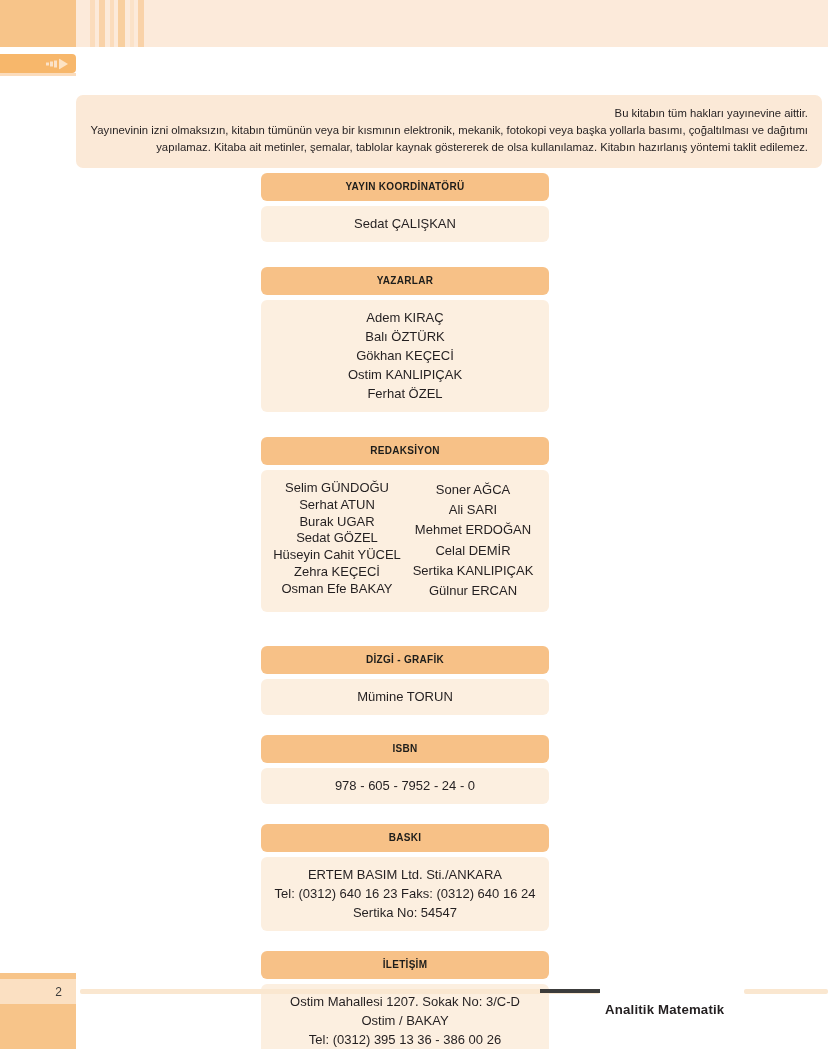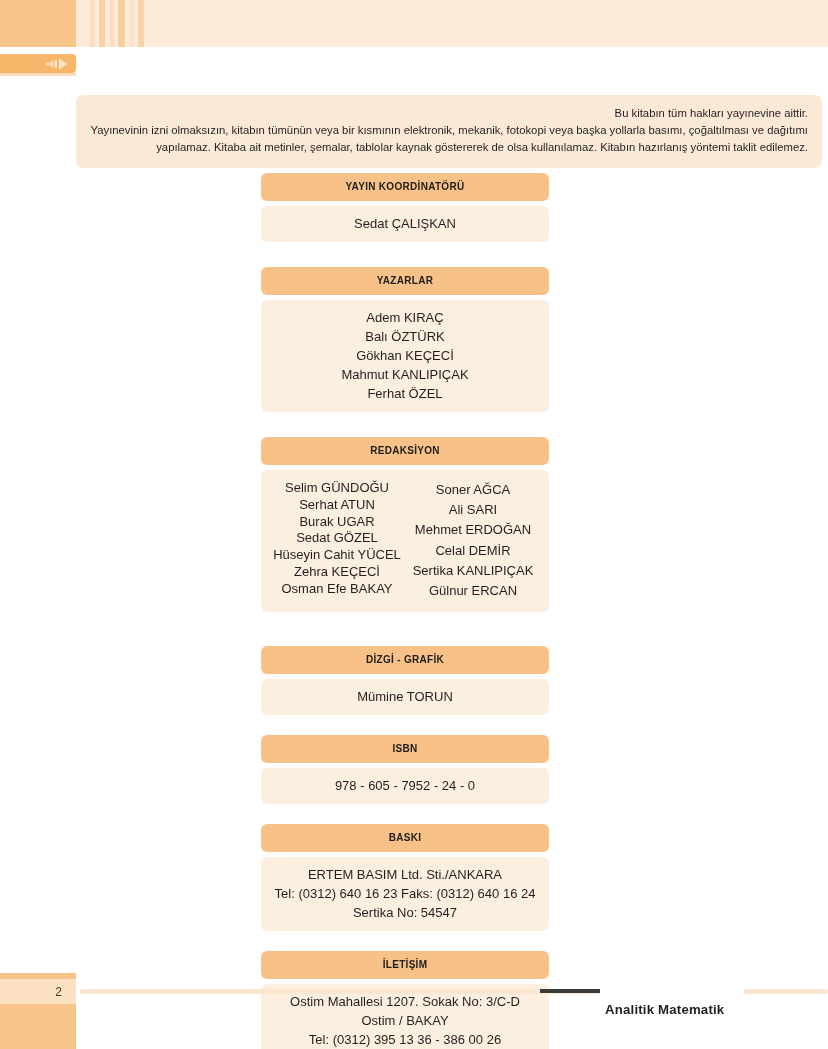--- a/index.html
+++ b/index.html
@@ -211,21 +211,21 @@
     </div>
   </div>
   <div class="gap-md"></div>
 
   <div class="section">
     <div class="sec-head">YAZARLAR</div>
     <div class="sec-body">
       <span class="row">Adem KIRAÇ</span>
       <span class="row">Balı ÖZTÜRK</span>
       <span class="row">Gökhan KEÇECİ</span>
-      <span class="row">Mahmut KANLIPIÇAK</span>
+      <span class="row">Ostim KANLIPIÇAK</span>
       <span class="row">Ferhat ÖZEL</span>
     </div>
   </div>
   <div class="gap-md"></div>
 
   <div class="section">
     <div class="sec-head">REDAKSİYON</div>
     <div class="sec-body two-col">
       <div class="col left">
         <span class="row">Selim GÜNDOĞU</span>

